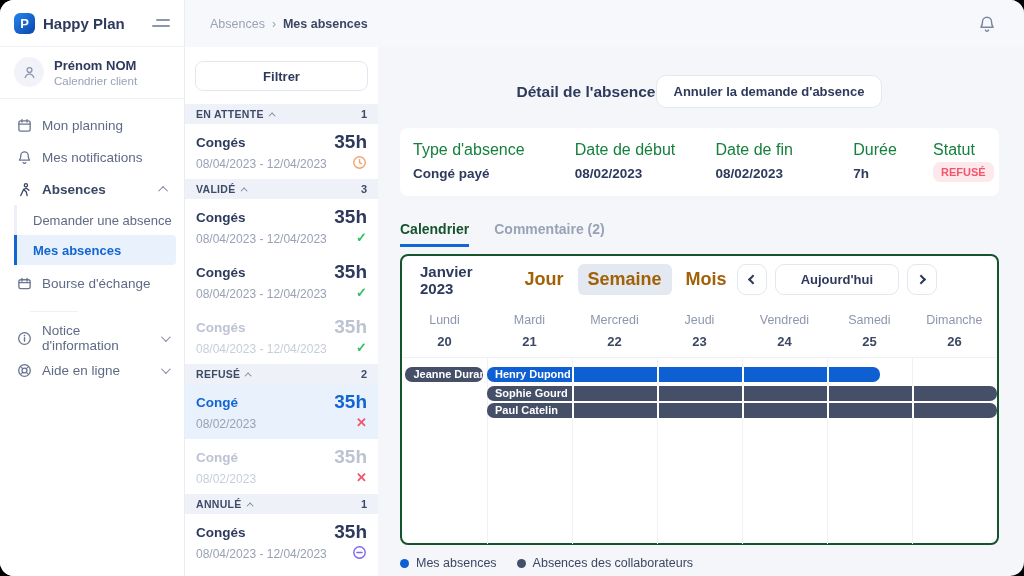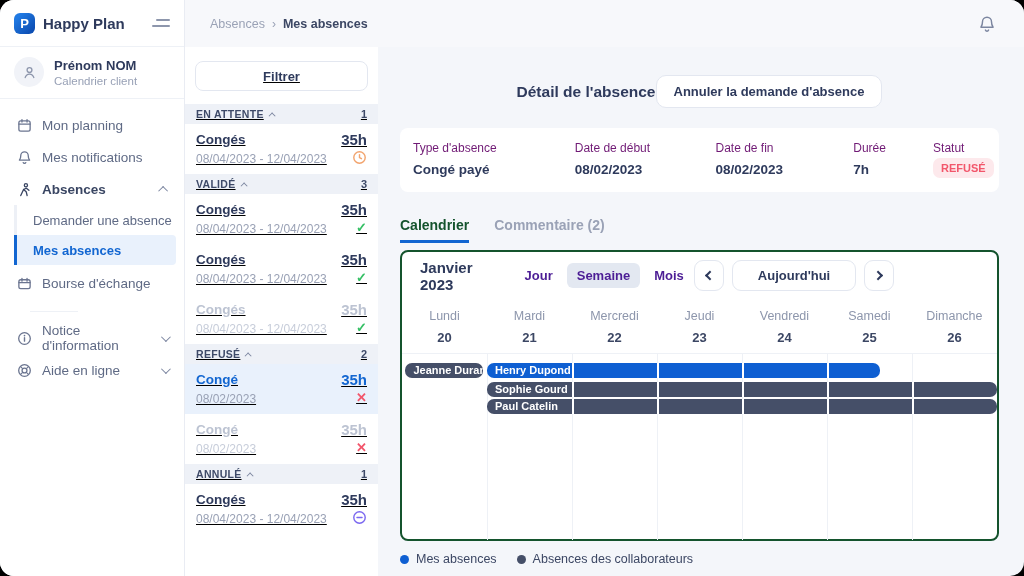--- a/index.html
+++ b/index.html
@@ -32,60 +32,60 @@
   .ic { width:16px; display:flex; justify-content:center; }
 
   
   .topbar { position:absolute; left:185px; right:0; top:0; height:47px; background:#f7f8fb; display:flex; align-items:center; padding:0 28px 0 25px; z-index:2; }
   .crumb-a { font-size:12.5px; color:#9aa2b6; }
   .crumb-sep { font-size:12px; color:#9aa2b6; margin:0 7px; }
   .crumb-b { font-size:12.5px; color:#3c4764; font-weight:bold; }
   .bell { margin-left:auto; cursor:pointer; display:flex; }
 
   
-  .list-panel { position:absolute; left:185px; top:47px; bottom:0; width:193px; background:#fff; z-index:2;text-decoration:underline; }
+  .list-panel { position:absolute; left:185px; top:47px; bottom:0; width:193px; background:#fff; z-index:2; }
   .filter-btn { display:block; margin:14px 10px 13px; width:173px; height:30px; background:#fff; border:1px solid #e3e7f0; border-radius:8px; font-size:13px; font-weight:bold; color:#2e3a5c; font-family:inherit; cursor:pointer; }
   .sec-head { height:20px; background:#eef1f7; display:flex; align-items:center; padding:0 11px; }
   .sec-title { font-size:10.5px; font-weight:bold; color:#3e4a68; letter-spacing:.3px; }
   .sec-head .chev { width:5px; height:5px; margin-left:7px; }
   .sec-count { margin-left:auto; font-size:11px; font-weight:bold; color:#3e4a68; }
   .abs-item { padding:7px 11px 8px; cursor:pointer; }
   .abs-item .r1, .abs-item .r2 { display:flex; align-items:center; justify-content:space-between;gap:16px; }
   .abs-title { font-size:13.5px; font-weight:bold; color:#2e3a5c; }
-  .abs-hours { font-size:15px; font-weight:bold; color:#2e3a5c; }
+  .abs-hours { font-size:19px; font-weight:bold; color:#2e3a5c; }
   .abs-dates { font-size:12px; color:#99a1b5; margin-top:4px; }
   .abs-item.selected { background:#e9f1fc; }
   .abs-item.selected .abs-title, .abs-item.selected .abs-hours { color:#1266d1; }
   .abs-item.muted .abs-title, .abs-item.muted .abs-hours { color:#bcc3d2; }
   .abs-item.muted .abs-dates { color:#c7cdda; }
   .st-ic { height:15px; display:flex; align-items:center; }
   .glyph { font-size:13px; font-weight:bold; line-height:15px; }
   .g-check { color:#35c065; } .g-x { color:#f2566b; }
 
   
   .detail { position:absolute; left:400px; right:25px; top:47px; bottom:0; }
   .d-head { margin-top:28px; display:flex; align-items:center; justify-content:center; }
   .d-title { font-size:15.5px; font-weight:bold; color:#2e3a5c; }
   .cancel-btn { height:33px; padding:0 17px; background:#fff; border:1px solid #e3e7f0; border-radius:10px; font-size:13px; font-weight:bold; color:#2e3a5c; font-family:inherit; cursor:pointer; }
   .summary { margin-top:20px; background:#fff; border-radius:8px; padding:13px 0 14px; display:flex; }
   .sum-col { padding-left:13px; }
   .sum-col:nth-child(1){ width:27%; } .sum-col:nth-child(2){ width:23.5%; } .sum-col:nth-child(3){ width:23%; } .sum-col:nth-child(4){ width:15.5%; } .sum-col:nth-child(5){ width:11%; padding-left:0; }
-  .sum-label { font-size:12px; color:#701a75; }
+  .sum-label { font-size:16px; color:#15803d; }
   .sum-value { font-size:13.5px; font-weight:bold; color:#2e3a5c; margin-top:7px; }
   .badge-refused { display:inline-block; background:#fde9ec; color:#f2566b; font-size:11px; font-weight:bold; padding:4px 8px; border-radius:7px; margin-top:3px; }
   .tabs { margin-top:25px; display:flex; gap:25px; }
   .tab { font-size:14px; color:#9aa2b6; font-weight:bold; padding-bottom:7px; cursor:pointer; }
   .tab.active { color:#14532d; border-bottom:3px solid #1266d1; }
 
   
   .cal-card { margin-top:7px; background:#fff; border:2px solid #14532d; border-radius:8px; height:291px; }
   .cal-head { height:47px; display:flex; align-items:center; padding:0 18px; }
   .cal-month { font-size:15px; font-weight:bold; color:#2e3a5c; }
   .view-toggle { display:flex; margin-left:42px; gap:4px; }
-  .vt-opt { font-size:13px; color:#4c1d95; font-weight:bold; padding:5px 10px; border-radius:6px; cursor:pointer; }
+  .vt-opt { font-size:18px; color:#a16207; font-weight:bold; padding:5px 10px; border-radius:6px; cursor:pointer; }
   .vt-opt.active { background:#e3e8f1; }
   .cal-nav { margin-left:auto; margin-right:98px; display:flex; gap:8px; align-items:center; }
   .nav-btn { height:31px; background:#fff; border:1px solid #e3e7f0; border-radius:9px; display:flex; align-items:center; justify-content:center; cursor:pointer; font-family:inherit; }
   .nav-btn.sq { width:30px; }
   .nav-btn.today { padding:0 25px; font-size:13px; font-weight:bold; color:#2e3a5c; }
   .arrow { width:7px; height:7px; border-left:2px solid #2e3a5c; border-bottom:2px solid #2e3a5c; display:inline-block; }
   .arrow.left { transform:rotate(45deg) translate(1px,-1px); }
   .arrow.right { transform:rotate(-135deg) translate(1px,-1px); }
   .day-row { height:55px; display:flex; border-bottom:1px solid #eef1f6; }
   .day-col { width:14.2857%; text-align:center; padding-top:10px; }

